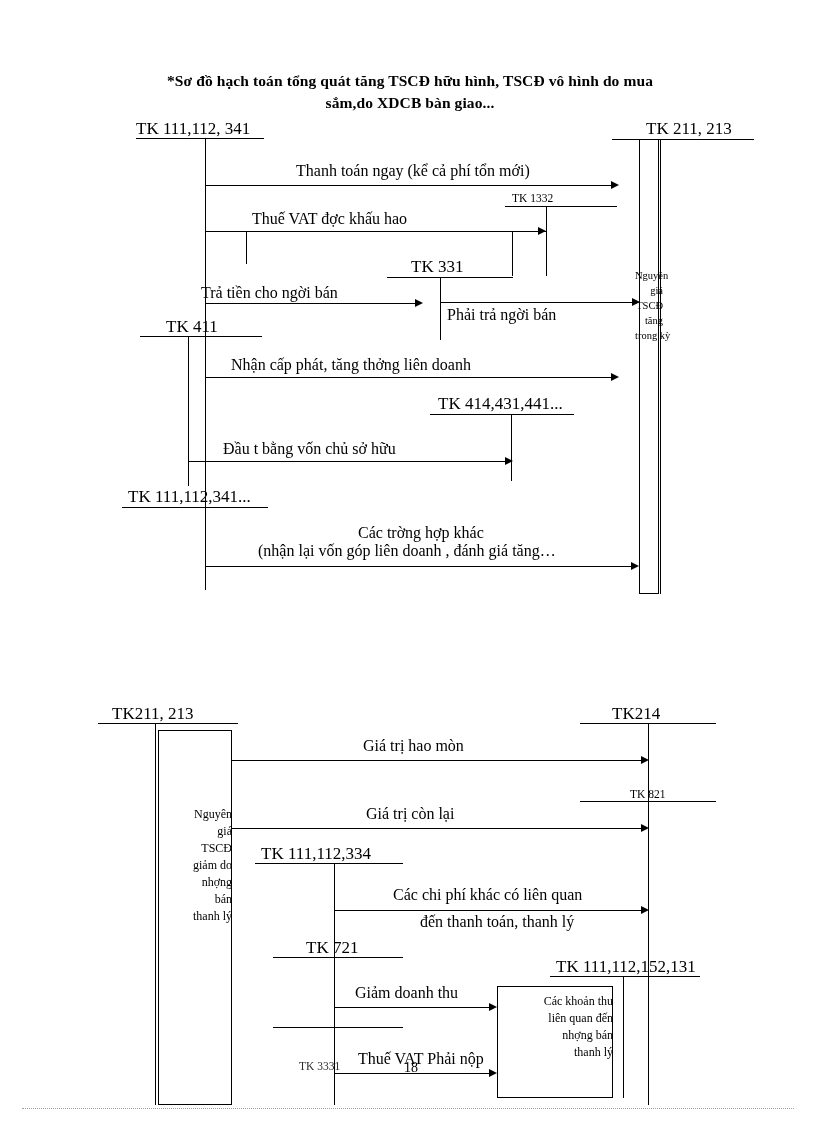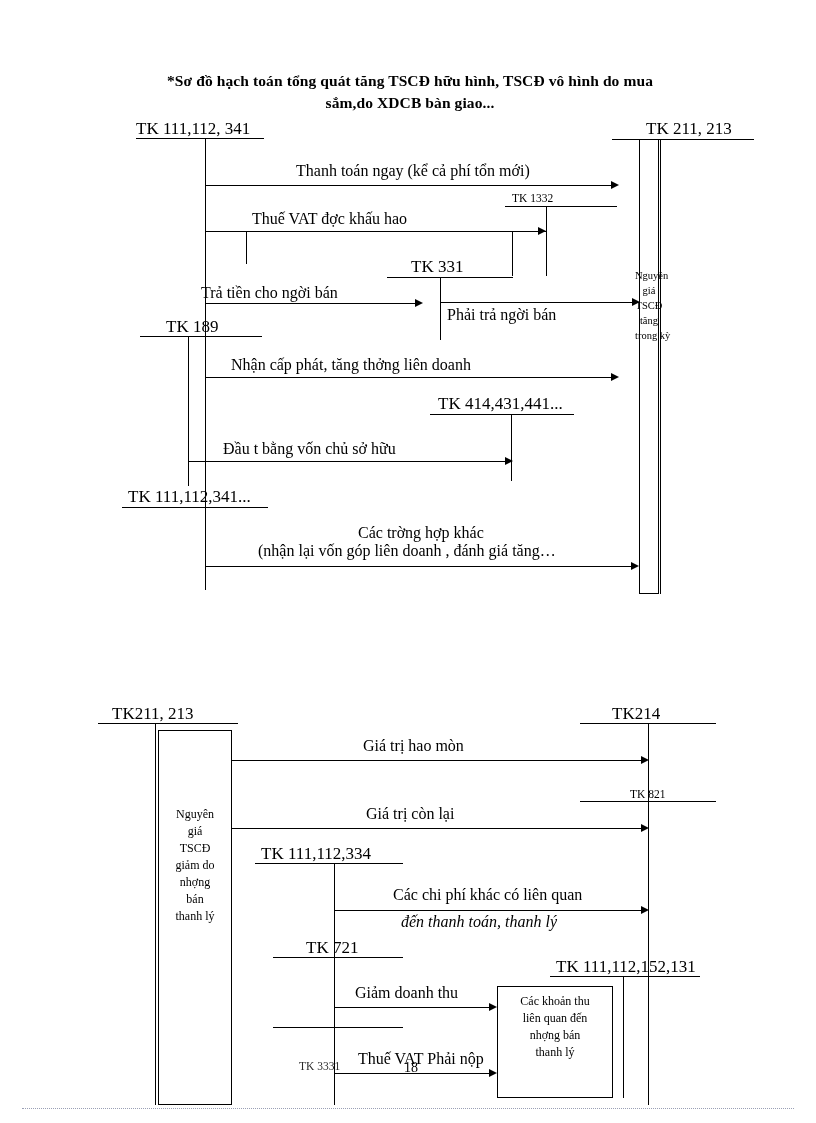--- a/index.html
+++ b/index.html
@@ -67,21 +67,21 @@
   .lbl {
     position: absolute;
     font-size: 16px;
     line-height: 16px;
     white-space: nowrap;
   }
   .boxtext {
     position: absolute;
     font-size: 12px;
     line-height: 17px;
-    text-align: center;
+    text-align: right;
     white-space: nowrap;
   }
   .boxtext.sm { font-size: 10.5px; line-height: 15px; }
   .section-head {
     position: absolute;
     font-style: italic;
     font-weight: bold;
     font-size: 16px;
     white-space: nowrap;
   }
@@ -143,21 +143,21 @@
     <div class="vline" style="left:440px; top:277px; height:63px;"></div>
 
     <div class="lbl" style="left:201px; top:285px;">Trả tiền  cho ngời   bán</div>
     <div class="hline" style="left:205px; top:303px; width:212px;"></div>
     <div class="arrow-r" style="left:415px; top:299px;"></div>
 
     <div class="lbl" style="left:447px; top:307px;">Phải trả ngời   bán</div>
     <div class="hline" style="left:440px; top:302px; width:200px;"></div>
     <div class="arrow-r" style="left:632px; top:298px;"></div>
 
-    <div class="acct" style="left:166px; top:319px;">TK 189</div>
+    <div class="acct" style="left:166px; top:319px;">TK 411</div>
     <div class="hline" style="left:140px; top:336px; width:122px;"></div>
     <div class="vline" style="left:188px; top:336px; height:150px;"></div>
 
     <div class="lbl" style="left:231px; top:357px;">Nhận cấp phát, tăng thởng   liên doanh</div>
     <div class="hline" style="left:205px; top:377px; width:408px;"></div>
     <div class="arrow-r" style="left:611px; top:373px;"></div>
 
     <div class="acct" style="left:438px; top:396px;">TK 414,431,441...</div>
     <div class="hline" style="left:430px; top:414px; width:144px;"></div>
     <div class="vline" style="left:511px; top:414px; height:67px;"></div>
@@ -208,21 +208,21 @@
     <div class="hline" style="left:232px; top:828px; width:412px;"></div>
     <div class="arrow-r" style="left:641px; top:824px;"></div>
 
     <div class="acct" style="left:261px; top:846px;">TK 111,112,334</div>
     <div class="hline" style="left:255px; top:863px; width:148px;"></div>
     <div class="vline" style="left:334px; top:863px; height:242px;"></div>
 
     <div class="lbl" style="left:393px; top:887px;">Các chi phí khác có liên quan</div>
     <div class="hline" style="left:334px; top:910px; width:310px;"></div>
     <div class="arrow-r" style="left:641px; top:906px;"></div>
-    <div class="lbl" style="left:401px; top:914px;font-style:italic;">đến thanh toán, thanh lý</div>
+    <div class="lbl" style="left:420px; top:914px;">đến thanh toán, thanh lý</div>
 
     <div class="acct" style="left:306px; top:940px;">TK 721</div>
     <div class="hline" style="left:273px; top:957px; width:130px;"></div>
 
     <div class="acct" style="left:556px; top:959px;">TK 111,112,152,131</div>
     <div class="hline" style="left:550px; top:976px; width:150px;"></div>
     <div class="vline" style="left:623px; top:976px; height:122px;"></div>
     <div class="box" style="left:497px; top:986px; width:116px; height:112px;"></div>
     <div class="boxtext" style="left:497px; top:993px; width:116px;">
       <span>Các khoản thu</span><br>

